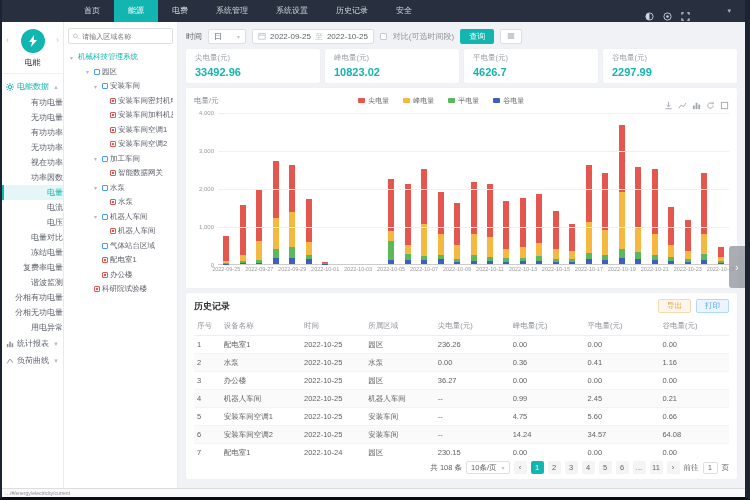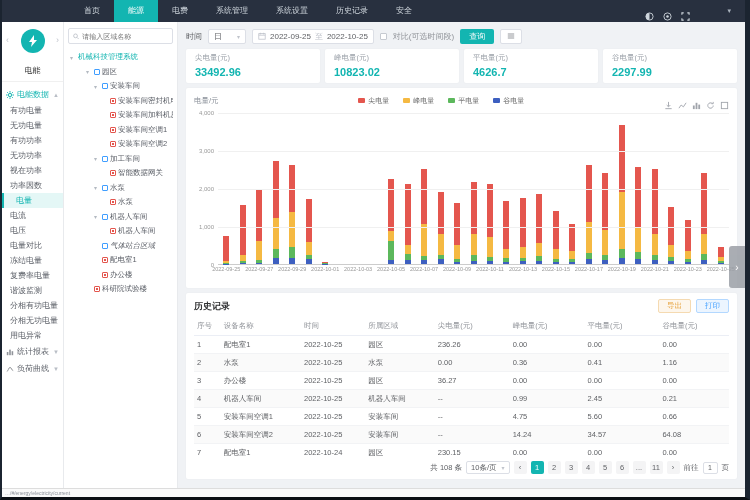--- a/index.html
+++ b/index.html
@@ -15,25 +15,25 @@
   .nav-ic { width:9px; height:9px; display:inline-block; }
   .nav-caret { color:#aab3bd; font-size:7px; margin-left:28px; }
   
   .content-row { display:flex; height:466px; background:#f0f2f5; }
   
   .mod-side { width:62px; background:#fff; border-right:1px solid #e8eaed; overflow:hidden; flex:none; }
   .mod-top { padding:7px 2px 5px; text-align:center; border-bottom:1px solid #f0f0f0; position:relative; }
   .mod-circle { width:24px; height:24px; border-radius:50%; background:#13b5b1; margin:0 auto; display:flex; align-items:center; justify-content:center; }
   .mod-chev { position:absolute; top:13px; color:#c0c4cc; font-size:9px; cursor:pointer; }
   .mod-chev.l { left:4px; } .mod-chev.r { right:4px; }
-  .mod-label { font-size:8px; color:#333; margin-top:12px; }
+  .mod-label { font-size:8px; color:#333; margin-top:4px; }
   .menu { padding:4px 0; }
   .menu-section { display:flex; align-items:center; gap:3px; padding:3px 4px; color:#13b5b1; font-size:8px; cursor:pointer; }
   .menu-section .caret { margin-left:auto; color:#b9bec6; font-size:6px; }
-  .menu-item { font-size:8px; color:#5a5e66; padding:0 0 0 8px; height:15px; line-height:15px; cursor:pointer; white-space:nowrap; overflow:hidden; }
+  .menu-item { font-size:8px; color:#5a5e66; padding:0 0 0 8px; height:15px; line-height:15px; cursor:pointer; white-space:nowrap; overflow:hidden;text-align:right; }
   .menu-item.active { background:#e4f7f6; color:#13b5b1; border-left:2px solid #13b5b1; padding-left:12px; }
   
   .tree-panel { width:114px; background:#fff; border-right:1px solid #e8eaed; flex:none; padding:6px 4px; overflow:hidden; }
   .tree-search { display:flex; align-items:center; gap:3px; border:1px solid #dcdfe6; border-radius:2px; height:16px; padding:0 4px; background:#fff; }
   .tree-search input { border:0; outline:0; width:100%; font-size:7px; color:#606266; background:transparent; }
   .tree { margin-top:6px; }
   .tree-node { display:flex; align-items:center; gap:2px; height:14.5px; font-size:7.5px; color:#5a5e66; cursor:pointer; white-space:nowrap; overflow:hidden; }
   .tree-node.root { color:#13b5b1; }
   .tnode-caret { color:#b4bac2; font-size:6px; width:6px; flex:none; }
   .ic-area { width:6px; height:6px; border:1px solid #409eff; border-radius:1px; flex:none; }
@@ -262,21 +262,21 @@
           <div class="tree-node" style="padding-left: 26px;">
             <span class="tnode-caret">▾</span>
             <span class="ic-area"></span>
             <span>机器人车间</span>
           </div>
           <div class="tree-node" style="padding-left: 34px;">
             <span class="tnode-caret"></span>
             <span class="ic-meter"></span>
             <span>机器人车间</span>
           </div>
-          <div class="tree-node" style="padding-left: 26px; font-style: italic;">
+          <div class="tree-node" style="padding-left: 26px;">
             <span class="tnode-caret"></span>
             <span class="ic-area"></span>
             <span>气体站台区域</span>
           </div>
           <div class="tree-node" style="padding-left: 26px;">
             <span class="tnode-caret"></span>
             <span class="ic-meter"></span>
             <span>配电室1</span>
           </div>
           <div class="tree-node" style="padding-left: 26px;">

